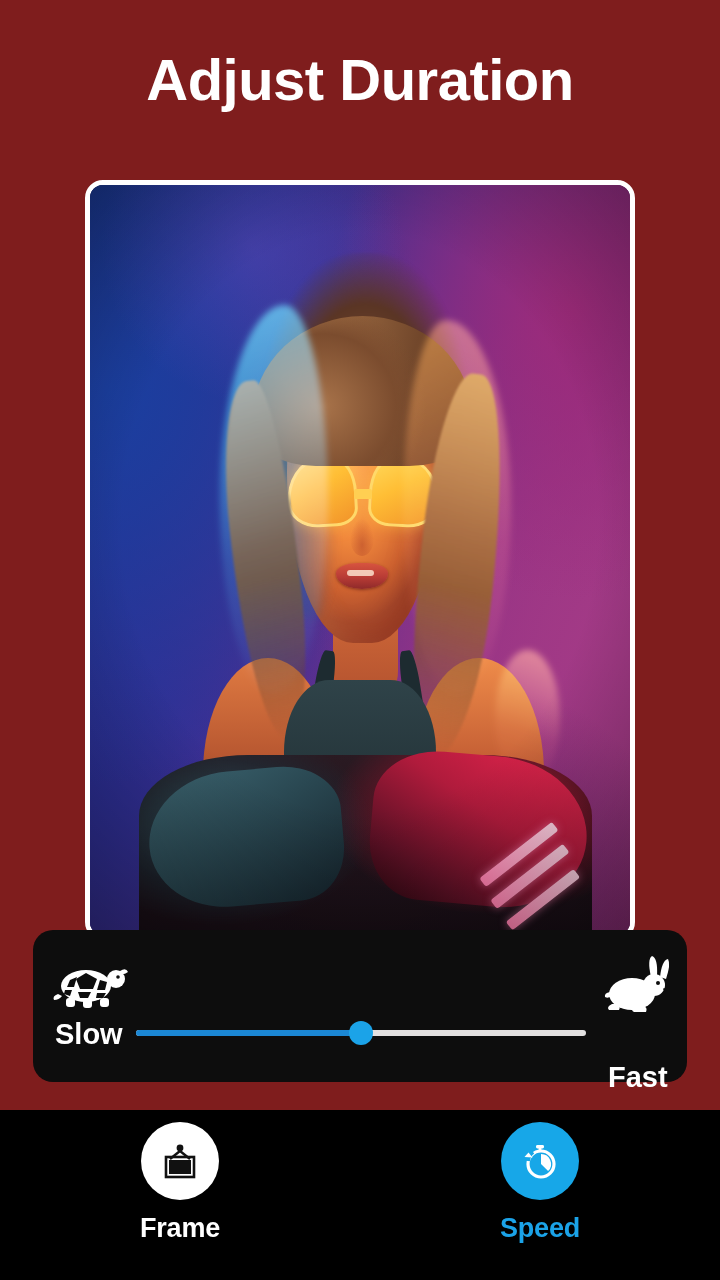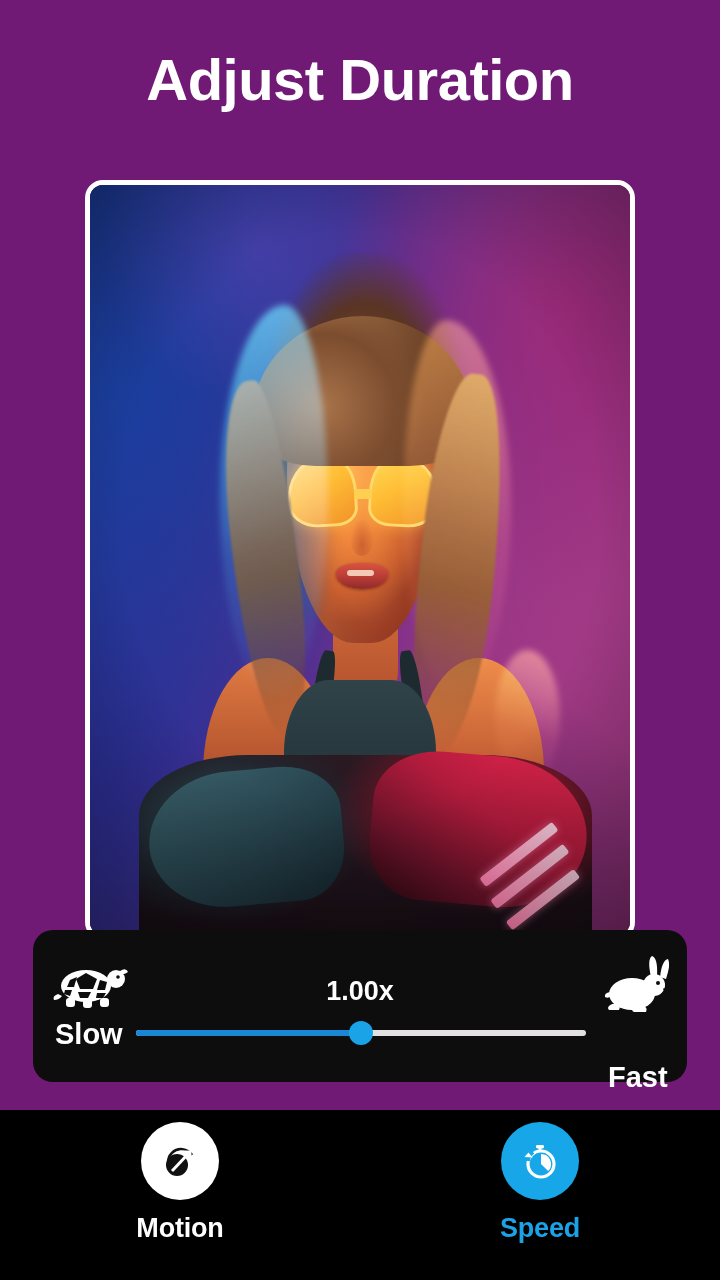--- a/index.html
+++ b/index.html
@@ -9,21 +9,21 @@
     width:720px; height:1280px;
     background:#000;
     overflow:hidden;
     font-family:"Liberation Sans", sans-serif;
     -webkit-font-smoothing:antialiased;
   }
 
   #app {
     position:relative;
     width:720px; height:1280px;
-    background:#701a75;
+    background:#7f1d1d;
   }
 
   
   .screen-title {
     position:absolute;
     top:48px; left:0; right:0;
     text-align:center;
     color:#ffffff;
     font-size:58px;
     font-weight:700;
@@ -489,44 +489,43 @@
       </g>
       <g fill="#0d0d0d">
         <circle cx="54" cy="29" r="2"></circle>
         <path d="M60 34 q3 1 3 3 q-3 1 -4 -2 z"></path>
       </g>
     </svg>
   </div>
 
   <div class="side-label label-slow">Slow</div>
   <div class="side-label label-fast">Fast</div>
-  <div class="speed-value">1.00x</div>
 
   <div class="slider">
     <div class="slider-track" style="background: rgb(226, 224, 224);"></div>
     <div class="slider-fill" style="width: 50%; background: rgb(27, 135, 212);"></div>
     <div class="slider-thumb" style="left: 50%; background: rgb(27, 163, 232);"></div>
   </div>
 
   <div class="toolbar">
 
-
-
-
     <div class="tab">
       <div class="tab-circle">
         <svg viewBox="0 0 44 44" width="44" height="44" aria-hidden="true">
-          <circle cx="19" cy="26" r="11" fill="#111"></circle>
-          <path d="M16 34 A13 13 0 1 1 34 16" fill="none" stroke="#111" stroke-width="2.6"></path>
-          <path d="M14 32 L30 15" stroke="#fff" stroke-width="3" fill="none"></path>
-          <path d="M22 13 L32 13 L32 23" fill="none" stroke="#fff" stroke-width="3" stroke-linecap="round" stroke-linejoin="round"></path>
+          <circle cx="22" cy="9" r="3.4" fill="#111"></circle>
+          <path d="M22 12 L12 20 M22 12 L32 20" stroke="#111" stroke-width="2.4" fill="none"></path>
+          <rect x="8" y="18" width="28" height="20" fill="none" stroke="#111" stroke-width="2.6"></rect>
+          <rect x="11" y="21" width="22" height="14" fill="#111"></rect>
         </svg>
       </div>
-      <div class="tab-label">Motion</div>
+      <div class="tab-label">Frame</div>
     </div>
+
+
+
 
     <div class="tab active">
       <div class="tab-circle">
         <svg viewBox="0 0 44 44" width="44" height="44" aria-hidden="true">
           <rect x="18" y="6" width="8" height="3.4" rx="1.4" fill="#fff"></rect>
           <rect x="20.6" y="8" width="2.8" height="4" fill="#fff"></rect>
           <circle cx="23" cy="25" r="13" fill="none" stroke="#fff" stroke-width="3.2"></circle>
           <path d="M23 25 L23 15 A10 10 0 0 1 30.1 32.1 Z" fill="#fff"></path>
           <path d="M10 22 A13 13 0 0 1 15 13" fill="none" stroke="#17a7e8" stroke-width="4"></path>
           <path d="M6.5 18 L10.5 13.5 L14.5 18.5 Z" fill="#fff"></path>

